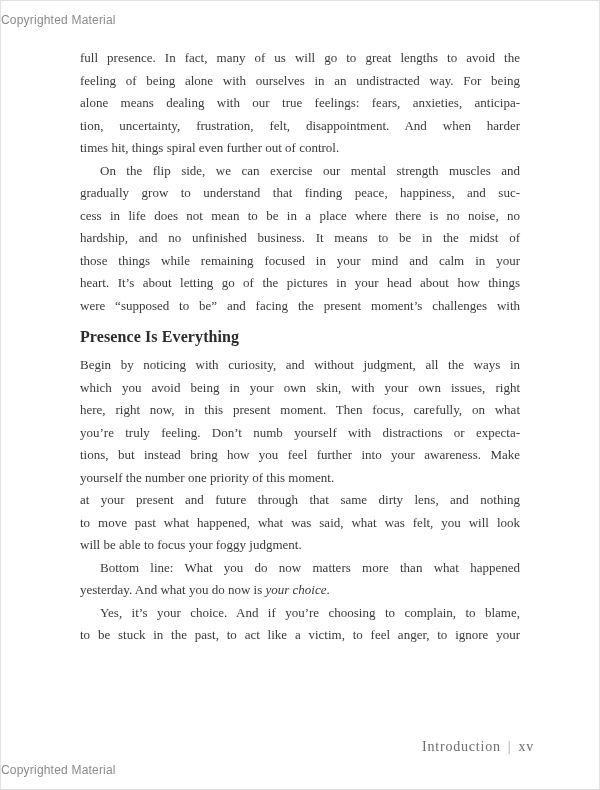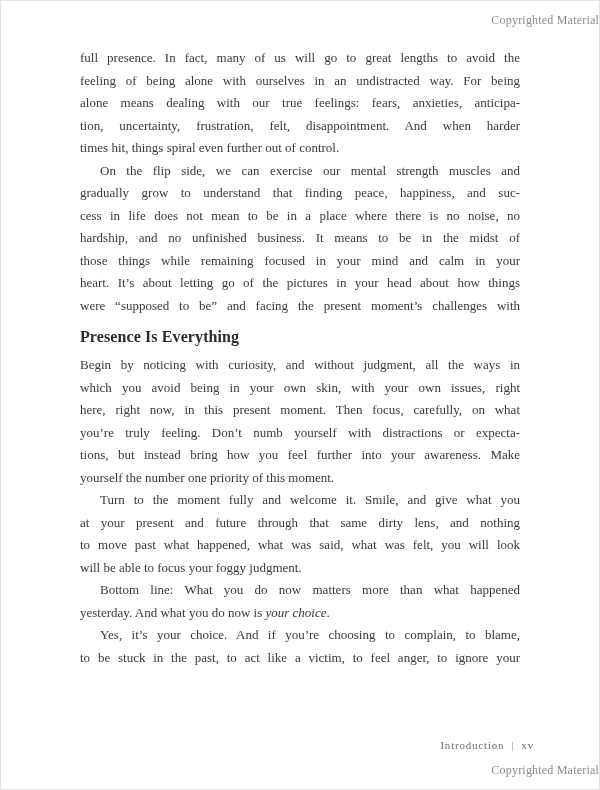--- a/index.html
+++ b/index.html
@@ -15,22 +15,22 @@
     margin: 0 auto;
     background: #ffffff;
     border: 1px solid #e2e2e2;
     box-sizing: border-box;
     overflow: hidden;
   }
   .notice {
     position: absolute;
     left: 0;
     width: 100%;
-    text-align: right;
-    font-family: Liberation Serif, serif;
+    text-align: left;
+    font-family: Liberation Sans, sans-serif;
     font-size: 12px;
     color: #8b8b8b;
     letter-spacing: 0.2px;
   }
   .notice-top { top: 12px; }
   .notice-bottom { top: 762px; }
   .text-block {
     position: absolute;
     left: 79px;
     top: 46px;
@@ -56,21 +56,21 @@
     margin-bottom: 7px;
     line-height: 20px;
     letter-spacing: 0.1px;
   }
   .page-footer {
     position: absolute;
     left: 93px;
     top: 738px;
     width: 440px;
     text-align: right;
-    font-size: 11px;
+    font-size: 14px;
     color: #6d6d6d;
     letter-spacing: 0.8px;
   }
   .page-footer .sep {
     margin: 0 7px;
     color: #9a9a9a;
   }
 </style>
 </head>
 <body>
@@ -99,21 +99,20 @@
       <div class="heading">Presence Is Everything</div>
       <div class="paragraph">
         <div class="line"><span>Begin by noticing with curiosity, and without judgment, all the ways in</span></div>
         <div class="line"><span>which you avoid being in your own skin, with your own issues, right</span></div>
         <div class="line"><span>here, right now, in this present moment. Then focus, carefully, on what</span></div>
         <div class="line"><span>you’re truly feeling. Don’t numb yourself with distractions or expecta-</span></div>
         <div class="line"><span>tions, but instead bring how you feel further into your awareness. Make</span></div>
         <div class="line line-last"><span>yourself the number one priority of this moment.</span></div>
       </div>
       <div class="paragraph">
-        <div class="line line-indent"><span>Turn to the moment fully and welcome it. Smile, and give what you</span></div>
         <div class="line"><span>at your present and future through that same dirty lens, and nothing</span></div>
         <div class="line"><span>to move past what happened, what was said, what was felt, you will look</span></div>
         <div class="line line-last"><span>will be able to focus your foggy judgment.</span></div>
       </div>
       <div class="paragraph">
         <div class="line line-indent"><span>Bottom line: What you do now matters more than what happened</span></div>
         <div class="line line-last"><span>yesterday. And what you do now is </span><span class="italic">your choice</span><span>.</span></div>
       </div>
       <div class="paragraph">
         <div class="line line-indent"><span>Yes, it’s your choice. And if you’re choosing to complain, to blame,</span></div>

